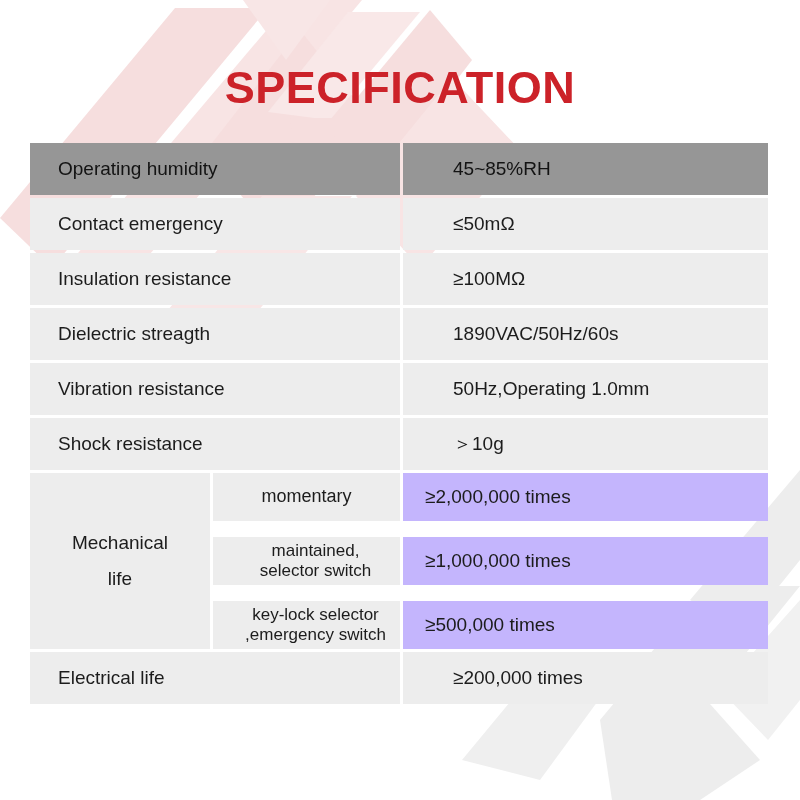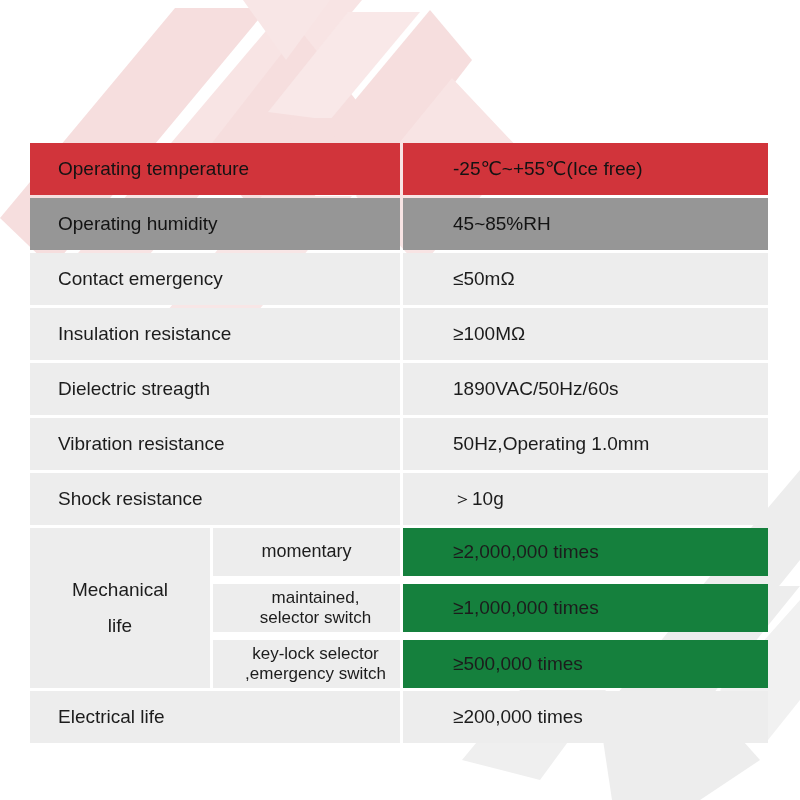--- a/index.html
+++ b/index.html
@@ -113,21 +113,21 @@
   #mechanical-subrows {
     width: 555px;
     margin-left: 3px;
     display: flex;
     flex-direction: column;
   }
 
   .sub-row {
     display: flex;
     height: 48px;
-    margin-bottom: 8px;
+    margin-bottom: 16px;
   }
   .sub-row:last-child { margin-bottom: 0; }
 
   .sub-name {
     width: 187px;
     background: #ededed;
     display: flex;
     align-items: center;
     justify-content: center;
     text-align: center;
@@ -135,24 +135,24 @@
     color: #1c1c1c;
     line-height: 1.2;
     padding: 0 6px;
   }
 
   .sub-name.small { font-size: 17px; padding-left: 24px; }
 
   .sub-value {
     width: 365px;
     margin-left: 3px;
-    background: #15803d;
-    display: flex;
-    align-items: center;
-    padding-left: 50px;
+    background: #c4b5fd;
+    display: flex;
+    align-items: center;
+    padding-left: 22px;
     font-size: 19px;
     color: #1c1c1c;
   }
 
   .nowrap-line { display: block; white-space: nowrap; }
 </style>
 </head>
 <body>
 
 <svg id="watermark-layer" viewBox="0 0 800 800" xmlns="http://www.w3.org/2000/svg">
@@ -171,27 +171,24 @@
     <polygon points="690,600 800,470 800,560 742,632" fill="#EDEDED"></polygon>
     <polygon points="612,700 706,586 800,586 700,710" fill="#EDEDED"></polygon>
     <polygon points="600,720 660,648 760,760 700,800 612,800" fill="#EDEDED"></polygon>
     <polygon points="720,690 800,600 800,700 768,740" fill="#F1F1F1"></polygon>
     <polygon points="462,760 520,690 606,690 540,780" fill="#EFEFEF"></polygon>
   </g>
 </svg>
 
 <div id="page">
 
+  <div id="page-title">SPECIFICATION</div>
 
   <div id="spec-table">
 
-    <div class="spec-row row-red">
-      <div class="cell cell-label">Operating temperature</div>
-      <div class="cell cell-value">-25℃~+55℃(Ice free)</div>
-    </div>
 
     <div class="spec-row row-gray">
       <div class="cell cell-label">Operating humidity</div>
       <div class="cell cell-value">45~85%RH</div>
     </div>
 
     <div class="spec-row">
       <div class="cell cell-label">Contact emergency</div>
       <div class="cell cell-value">≤50mΩ</div>
     </div>

